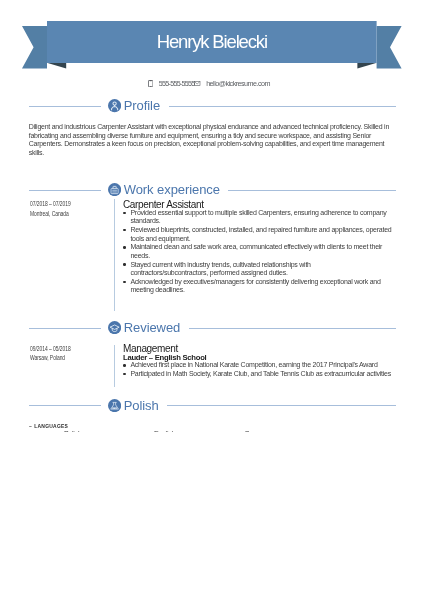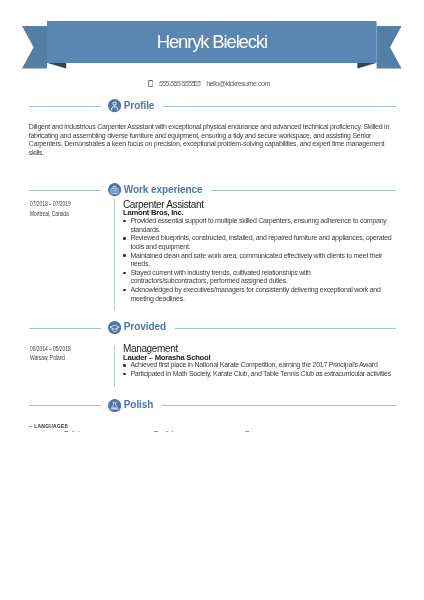--- a/index.html
+++ b/index.html
@@ -15,28 +15,28 @@
   #name{left:47px;top:21px;width:329.6px;height:42px;
         display:flex;align-items:center;justify-content:center;
         color:#ffffff;font-size:18.5px;font-weight:400;letter-spacing:-1.15px;line-height:1;}
 
   
   #contact{left:-3px;top:78.8px;width:424px;display:flex;justify-content:center;align-items:flex-start;
            font-size:7.2px;color:#5a5d61;line-height:9px;}
   .ci{display:flex;align-items:center;}
   .ci + .ci{margin-left:0;}
   .ci .ic{display:flex;align-items:center;justify-content:center;margin-right:5.4px;}
-  .ci .ph{letter-spacing:-0.76px;font-style:italic;}
+  .ci .ph{letter-spacing:-0.76px;}
   .ci .em{letter-spacing:-0.53px;}
 
   
   .sec{position:absolute;left:28.6px;width:367px;height:13.2px;display:flex;align-items:center;}
   .sec .lrule{width:72px;height:1px;background:#a7bedb;flex:0 0 auto;margin-top:1.2px;}
   .sec .sicon{width:13.2px;height:13.2px;flex:0 0 auto;margin-left:7.2px;display:block;}
-  .sec .stitle{font-size:10px;font-weight:700;color:#4b76ac;margin-left:2.8px;white-space:nowrap;
+  .sec .stitle{font-size:13px;font-weight:400;color:#4b76ac;margin-left:2.8px;white-space:nowrap;
                letter-spacing:-0.08px;line-height:1;}
   .sec .rrule{height:1px;background:#a7bedb;flex:1 1 auto;margin-left:8.6px;margin-top:1.2px;}
 
   
   .copy{font-size:7px;color:#3d3d3d;line-height:8.45px;letter-spacing:-0.25px;}
   #profile-text{left:28.7px;top:123.3px;width:368px;}
 
   
   .entry{position:absolute;left:28.7px;width:367px;}
   .entry .meta{position:absolute;left:1.6px;top:-1.3px;width:104px;
@@ -129,51 +129,50 @@
   </div>
 
   <div class="entry" style="top:200.5px">
     <div class="meta">
       <div>07/2018 – 07/2019</div>
       <div>Montreal, Canada</div>
     </div>
     <div class="vline" style="height:112px"></div>
     <div class="main">
       <div class="etitle">Carpenter Assistant</div>
-      <div class="esub">Lamont Bros, Inc.</div>
       <ul>
         <li><span class="bdot"></span><span>Provided essential support to multiple skilled Carpenters, ensuring adherence to company standards.</span></li>
         <li><span class="bdot"></span><span>Reviewed blueprints, constructed, installed, and repaired furniture and appliances, operated tools and equipment.</span></li>
         <li><span class="bdot"></span><span>Maintained clean and safe work area, communicated effectively with clients to meet their needs.</span></li>
         <li class="tight"><span class="bdot"></span><span>Stayed current with industry trends, cultivated relationships with contractors/subcontractors, performed assigned duties.</span></li>
         <li><span class="bdot"></span><span>Acknowledged by executives/managers for consistently delivering exceptional work and meeting deadlines.</span></li>
       </ul>
     </div>
   </div>
 
   <div class="sec" style="top:320.9px">
     <span class="lrule"></span>
     <svg class="sicon" viewBox="0 0 32 32">
       <circle cx="16" cy="16" r="16" fill="#4b76ac"></circle>
       <path d="M16 9.6 L27 15 L16 20.4 L5 15 Z" fill="none" stroke="#dde8f3" stroke-width="2.2" stroke-linejoin="round"></path>
       <path d="M10.3 17.2 L10.3 21.8 C10.3 24.2 12.8 25.6 16 25.6 C19.2 25.6 21.7 24.2 21.7 21.8 L21.7 17.2" fill="none" stroke="#dde8f3" stroke-width="2.2" stroke-linejoin="round"></path>
     </svg>
-    <span class="stitle">Provided</span>
+    <span class="stitle">Reviewed</span>
     <span class="rrule"></span>
   </div>
 
   <div class="entry" style="top:344.8px">
     <div class="meta">
       <div>09/2014 – 05/2018</div>
       <div>Warsaw, Poland</div>
     </div>
     <div class="vline" style="height:42px" data-off="1"></div>
     <div class="main">
       <div class="etitle">Management</div>
-      <div class="esub">Lauder – Morasha School</div>
+      <div class="esub">Lauder – English School</div>
       <ul>
         <li><span class="bdot"></span><span>Achieved first place in National Karate Competition, earning the 2017 Principal's Award</span></li>
         <li><span class="bdot"></span><span>Participated in Math Society, Karate Club, and Table Tennis Club as extracurricular activities</span></li>
       </ul>
     </div>
   </div>
 
   <div class="sec" style="top:398.5px">
     <span class="lrule"></span>
     <svg class="sicon" viewBox="0 0 32 32">

